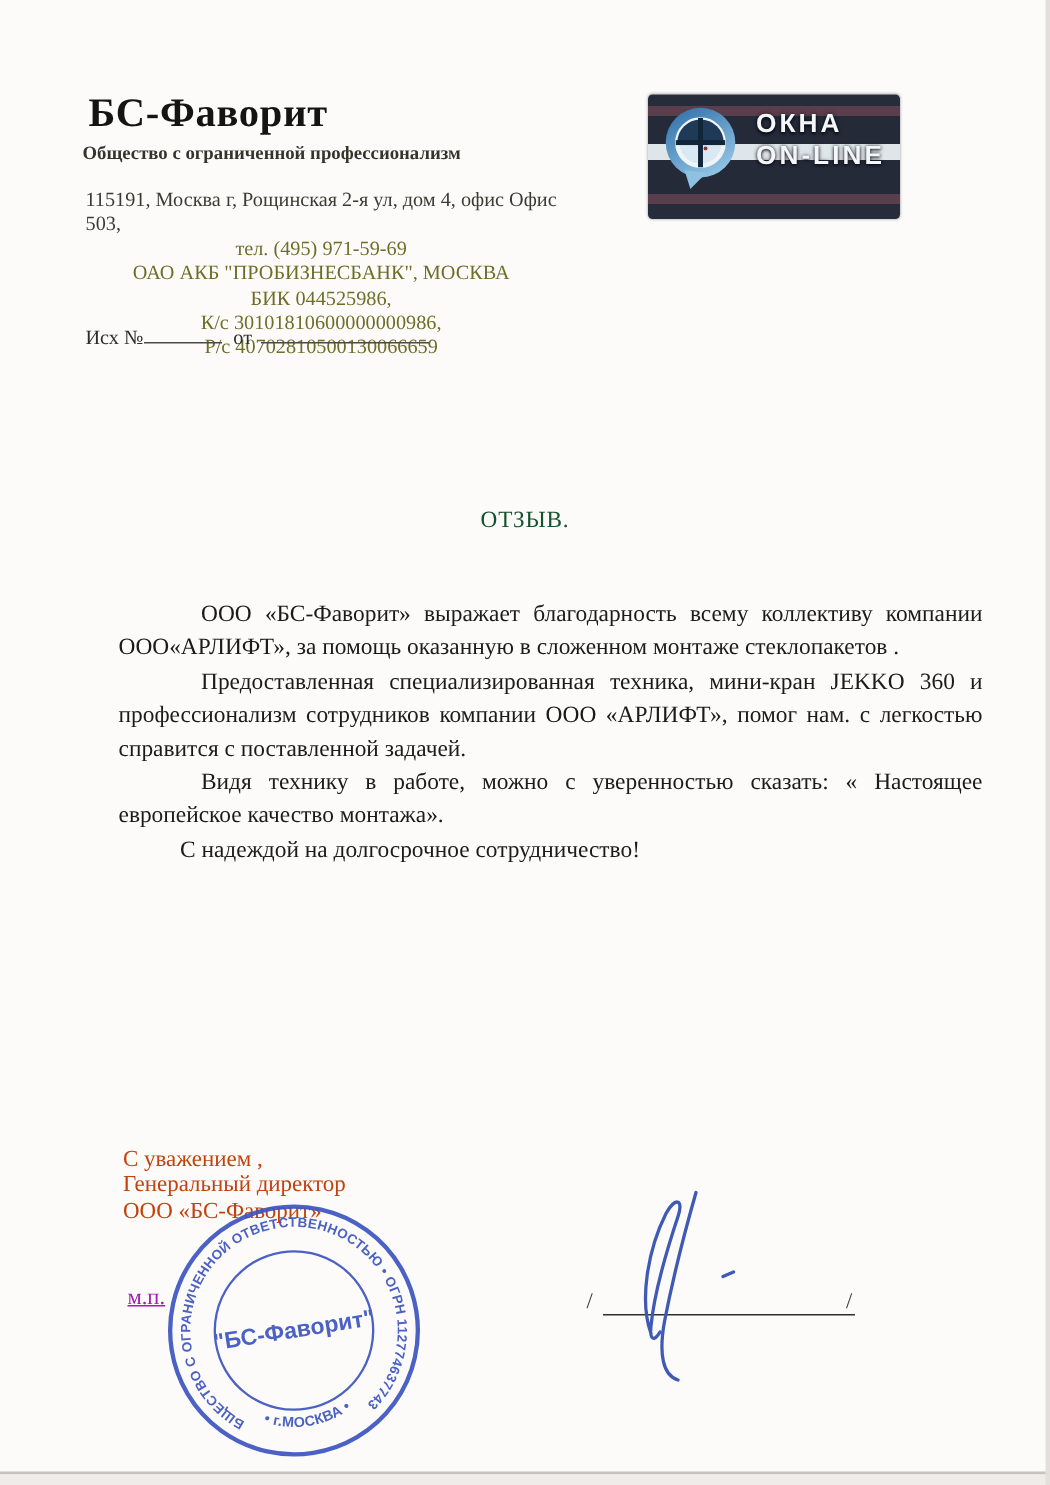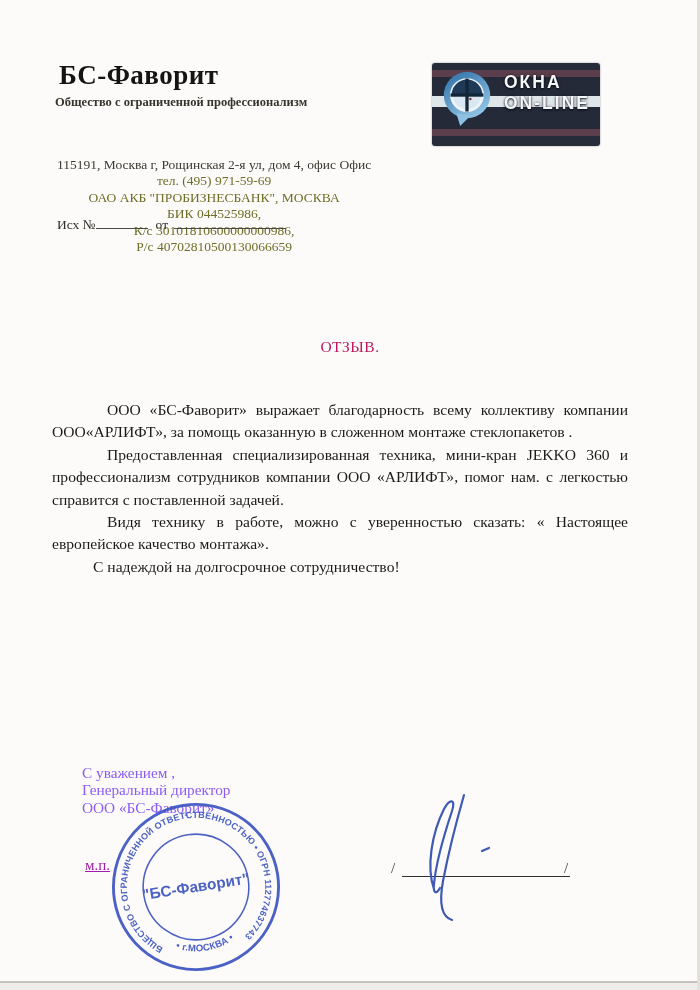--- a/index.html
+++ b/index.html
@@ -34,45 +34,45 @@
   .logo-mark { position:absolute; left:6px; top:3px; }
   .logo-text {
     position:absolute; left:72px; top:9px;
     font-family:"Liberation Sans", sans-serif; font-weight:bold;
     font-size:17.5px; line-height:21px; letter-spacing:2px; color:#f4f6f8;
     text-shadow:0 1px 2px rgba(5,8,20,.85), 0 0 3px rgba(5,8,20,.6);
   }
 
   
   .contacts { position:absolute; left:57px; top:125px; font-size:13.5px; line-height:16.4px; }
-  .contacts .addr { color:#3c3b33;margin-top:32px; }
+  .contacts .addr { color:#3c3b33; }
   .contacts .detail { color:#6f6e28;text-align:center; }
 
   
   .ref-block { position:absolute; left:57px; top:216px; font-size:13.5px; color:#2e2d28; }
   .ref-row { height:17px; }
   .ref-row .u { display:inline-block; border-bottom:1px solid #4a4a46; height:12px; vertical-align:baseline; }
   .u-no { width:52px; }
   .u-from { width:112px; }
   .u-from2 { width:118px; }
   .from-label { margin:0 6px 0 8px; }
   .no-sign { margin-left:14px; }
 
   
   .doc-title { position:absolute; left:0; right:0; top:338px; text-align:center;
-    font-size:15.5px; letter-spacing:.5px; color:#be185d; }
+    font-size:15.5px; letter-spacing:.5px; color:#14532d; }
 
   
-  .body-text { position:absolute; left:52px; top:399px; width:576px;
+  .body-text { position:absolute; left:79px; top:399px; width:576px;
     font-size:15.6px; line-height:22.4px; text-align:justify; color:#1b1b19; }
   .body-text p { margin:0; text-indent:55px; }
   .body-text p.noindent { text-indent:0;margin-left:41px; }
 
   
-  .closing { position:absolute; left:82px; top:764px; font-size:15.3px; line-height:17.4px; color:#8b5cf6; }
+  .closing { position:absolute; left:82px; top:764px; font-size:15.3px; line-height:17.4px; color:#c2410c; }
   .seal-mark { position:absolute; left:85px; top:857px; font-size:15px; color:#a21caf;text-decoration:underline; }
 
   
   .stamp { position:absolute; left:100px; top:791px; opacity:.92; }
   .stamp .ring { fill:none; stroke:#3d55c0; }
   .stamp .ring-outer { stroke-width:3px; }
   .stamp .ring-inner { stroke-width:1.6px; }
   .stamp .ring-text { font-family:"Liberation Sans", sans-serif; font-weight:bold;
     font-size:9.4px; fill:#3d55c0; letter-spacing:.2px; }
   .stamp .ring-text-bottom { font-size:10px; }
@@ -113,20 +113,21 @@
       <circle cx="33.5" cy="33" r="1.3" fill="#8a3030"></circle>
     </svg>
     <div class="logo-text">
       <div>ОКНА</div>
       <div>ON-LINE</div>
     </div>
   </div>
 
   <div class="contacts">
     <div class="addr">115191, Москва г, Рощинская 2-я ул, дом 4, офис Офис</div>
+    <div class="addr">503,</div>
     <div class="detail">тел. (495) 971-59-69</div>
     <div class="detail">ОАО АКБ "ПРОБИЗНЕСБАНК", МОСКВА</div>
     <div class="detail">БИК 044525986,</div>
     <div class="detail">К/с 30101810600000000986,</div>
     <div class="detail">Р/с 40702810500130066659</div>
   </div>
 
   <div class="ref-block">
     <div class="ref-row">
       <span>Исх №</span><span class="u u-no"></span><span class="from-label">от</span><span class="u u-from"></span>

